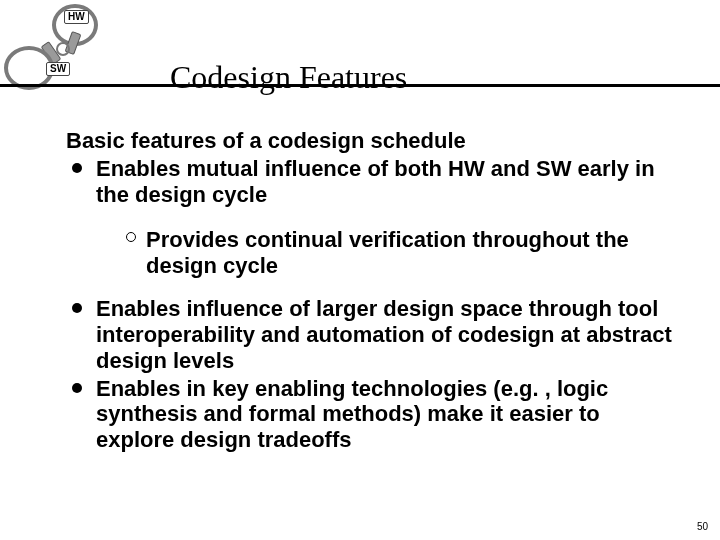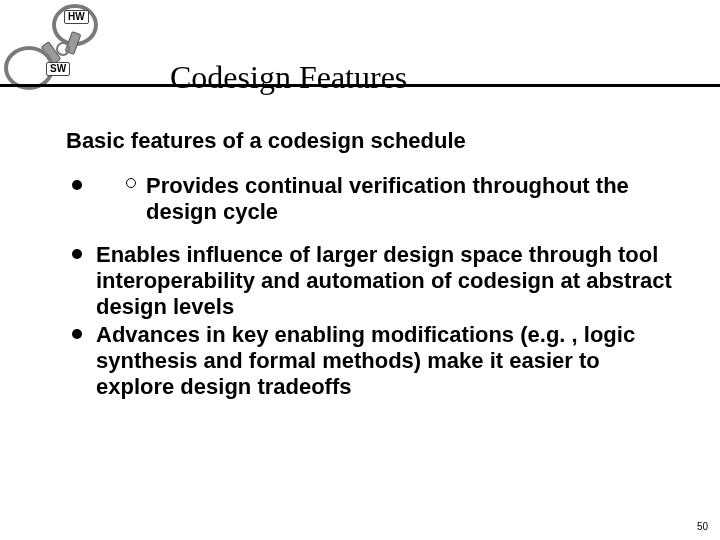--- a/index.html
+++ b/index.html
@@ -169,32 +169,33 @@
     </div>
   </div>
 
   <div class="title">Codesign Features</div>
   <div class="rule"></div>
 
   <div class="body">
     <div class="lead">Basic features of a codesign schedule</div>
     <ul class="level1">
       <li>
+        <span>Enables mutual influence of both HW and SW early in the design cycle</span>
         <ul class="level2">
           <li>
             <span>Provides continual verification throughout the design cycle</span>
           </li>
         </ul>
       </li>
     </ul>
     <div class="gap"></div>
     <ul class="level1">
       <li>
         <span>Enables influence of larger design space through tool interoperability and automation of codesign at abstract design levels</span>
       </li>
       <li>
-        <span>Advances in key enabling modifications (e.g. , logic synthesis and formal methods) make it easier to explore design tradeoffs</span>
+        <span>Enables in key enabling technologies (e.g. , logic synthesis and formal methods) make it easier to explore design tradeoffs</span>
       </li>
     </ul>
   </div>
 
   <div class="pagenum">50</div>
 </div>
 
 </body></html>

